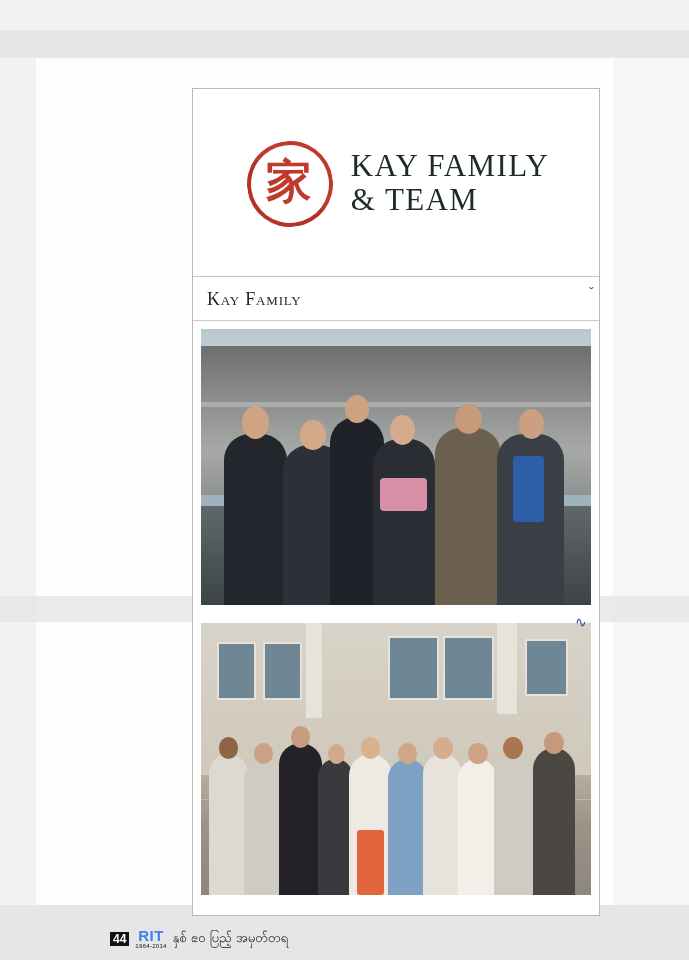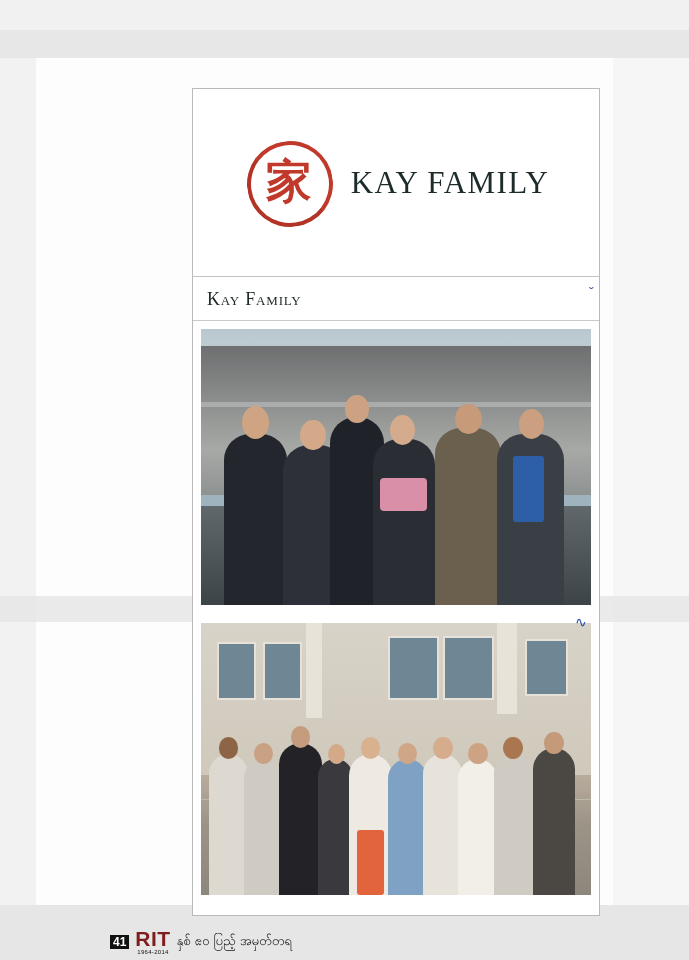--- a/index.html
+++ b/index.html
@@ -199,23 +199,23 @@
   }
   .rit-logo {
     display: flex;
     flex-direction: column;
     align-items: center;
     line-height: 1;
   }
   .rit-logo .rit {
     font-family: "Liberation Sans", sans-serif;
     font-weight: 700;
-    font-size: 21px;
+    font-size: 15px;
     letter-spacing: .5px;
-    color: #7f1d1d;
+    color: #3b82f6;
   }
   .rit-logo .years {
     font-family: "Liberation Sans", sans-serif;
     font-size: 6px;
     letter-spacing: .3px;
     color: #111;
   }
   .burmese {
     font-family: "DejaVu Sans", sans-serif;
     font-size: 13px;
@@ -243,20 +243,21 @@
 
   <div class="card">
 
     <div class="card-header">
       <div class="logo-mark">
         <div class="ring"></div>
         <div class="glyph">家</div>
       </div>
       <div class="logo-wordmark">
         <div class="line1">Kay Family</div>
+        <div class="line2">&amp; Team</div>
       </div>
     </div>
 
     <div class="section">
       <div class="section-title">Kay Family</div>
       <div class="photo-wrap">
         <div class="photo">
           <div class="sky"></div>
           <div class="bldg"></div>
           <div class="ground"></div>
@@ -330,21 +331,21 @@
           <div class="head" style="left:88%; bottom:52%;width:5%; height:8%; background:#c49a7b;"></div>
         </div>
       </div>
     </div>
 
     <span class="mark-blue" style="left:396px; top:196px;">ˇ</span>
     <span class="mark-blue" style="left:382px; top:525px;">∿</span>
   </div>
 
   <div class="footer-strip">
-    <span class="pg-num">41</span>
+    <span class="pg-num">44</span>
     <span class="rit-logo">
       <span class="rit">RIT</span>
       <span class="years">1964-2014</span>
     </span>
     <span class="burmese">နှစ် ၕ၀ ပြည့် အမှတ်တရ</span>
   </div>
 
 </div>
 
 </body></html>

